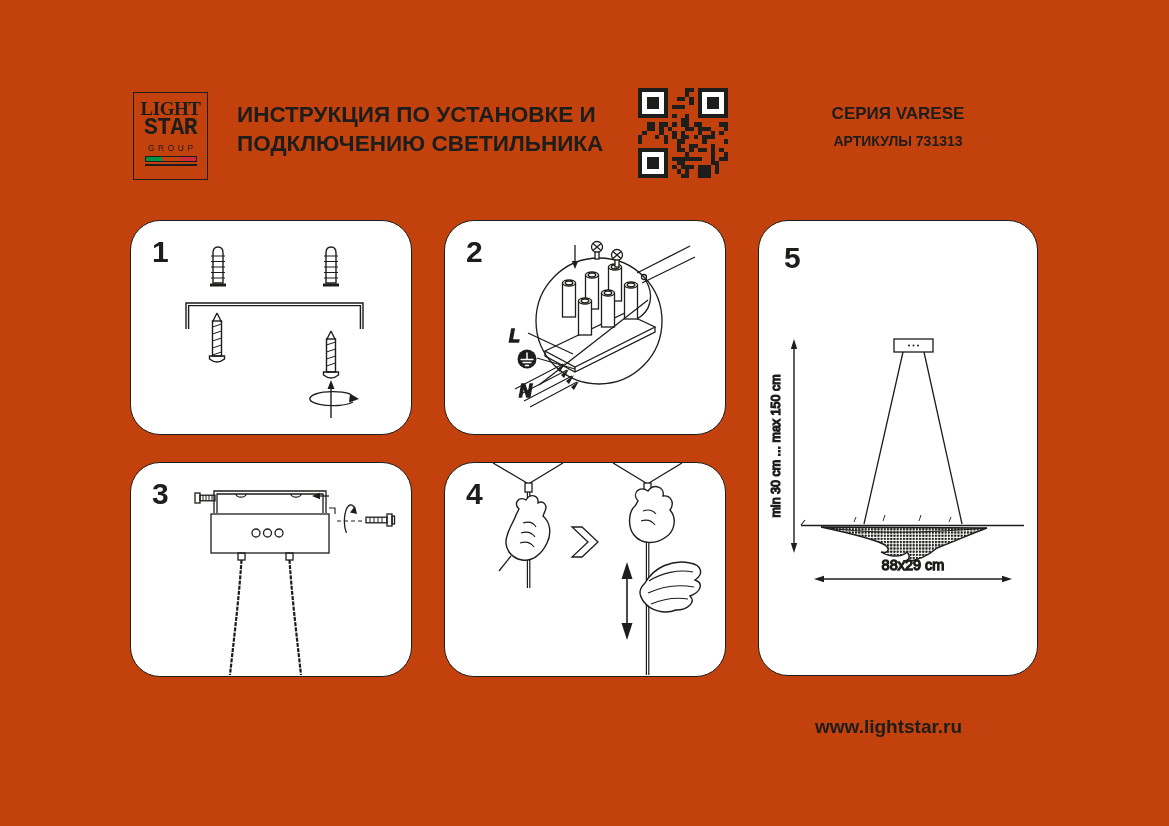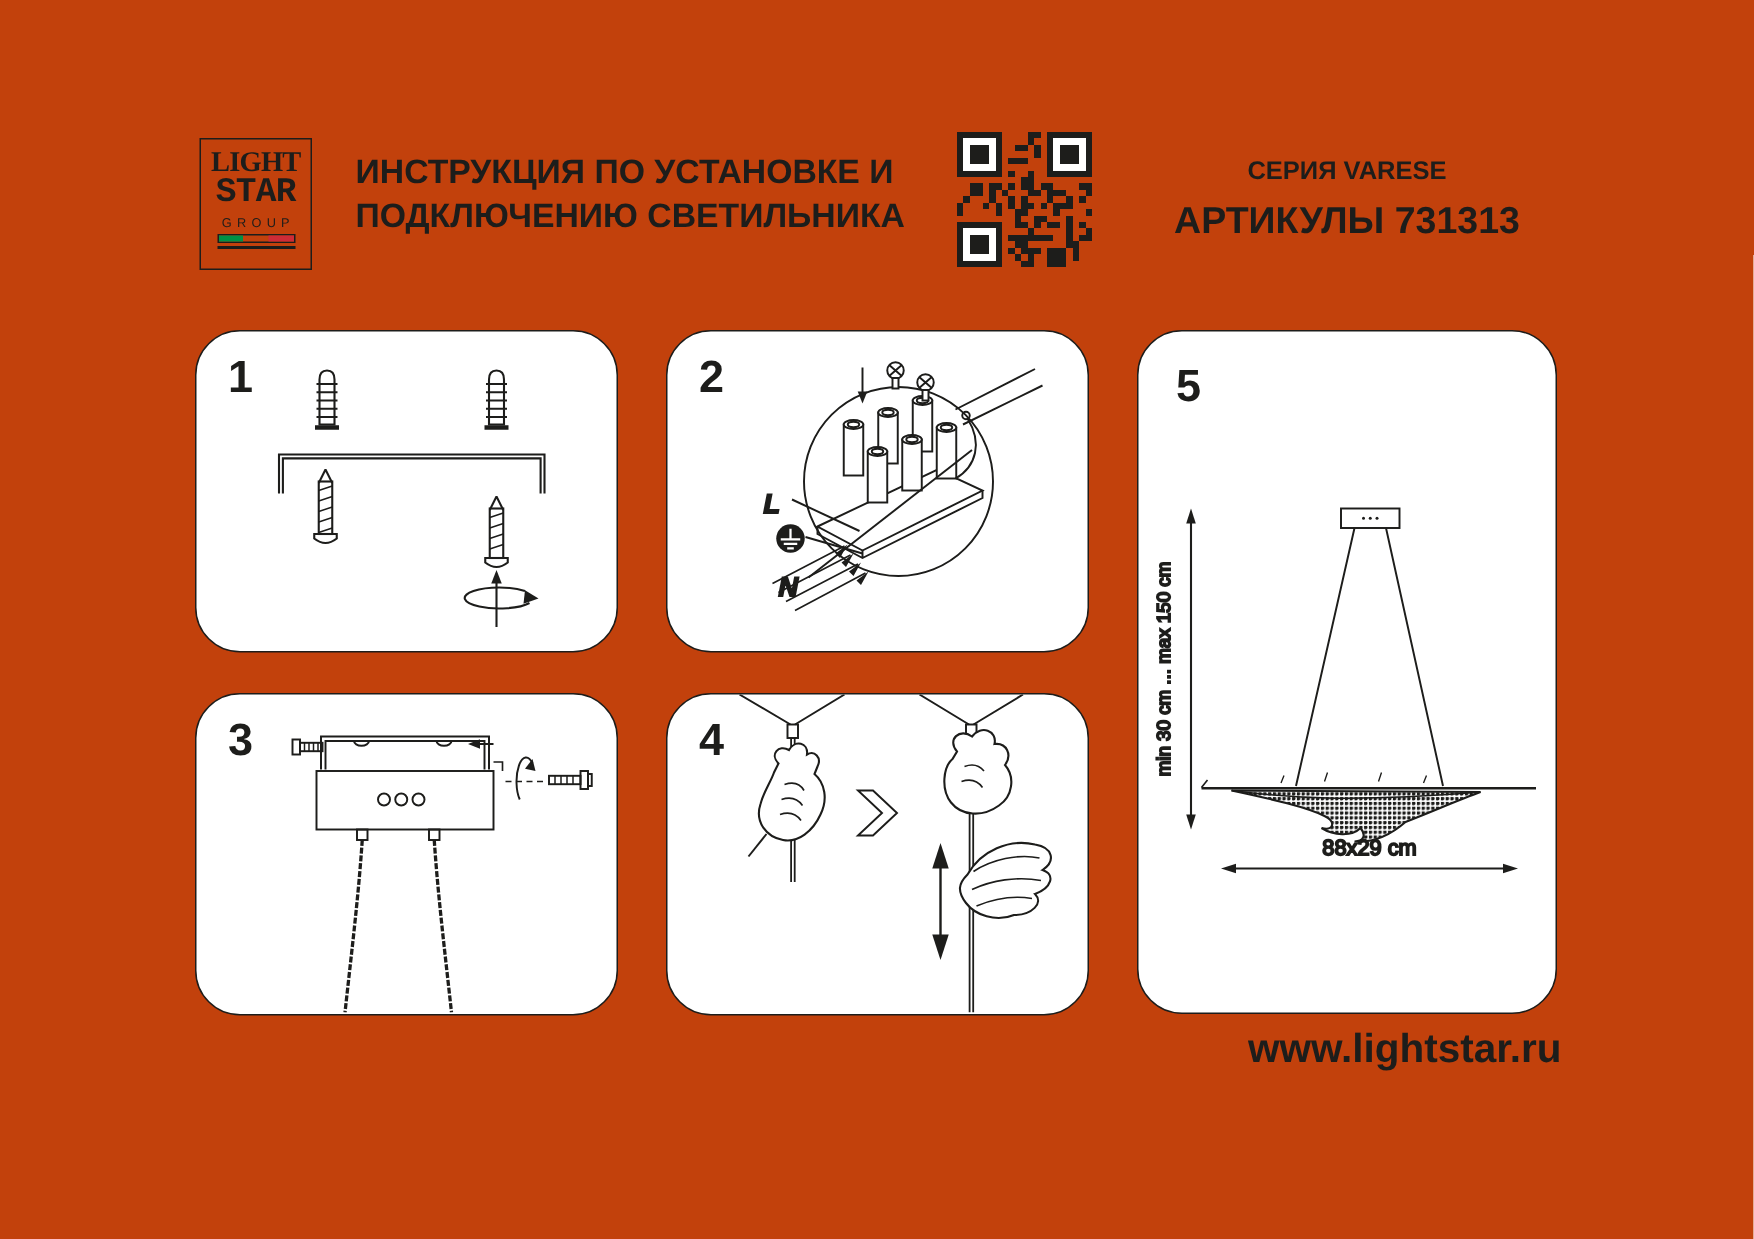--- a/index.html
+++ b/index.html
@@ -18,34 +18,34 @@
   .logo .l3{ font-size:8.5px; letter-spacing:3.5px; margin-top:4px; text-indent:3.5px; }
   .logo .flag{ width:52px; height:6px; margin:3px auto 0; border:.8px solid var(--ink); box-sizing:border-box; display:flex; }
   .logo .flag i{ flex:1; }
   .logo .rule{ width:52px; height:1.6px; background:var(--ink); margin:2px auto 0; }
   .doc-title{
     position:absolute; left:237px; top:100px; font-weight:700; font-size:22.5px; line-height:29px; letter-spacing:0;
   }
   .qr{ position:absolute; left:638px; top:88px; width:90px; height:90px; }
   .series-block{ position:absolute; left:770px; top:104px; width:256px; text-align:center; }
   .series-block .s1{ font-weight:700; font-size:17px; }
-  .series-block .s2{ font-weight:700; font-size:25px; margin-top:9px; }
+  .series-block .s2{ font-weight:700; font-size:14px; margin-top:9px; }
   
   .panel{
     position:absolute; border:1.5px solid var(--ink); border-radius:30px; box-sizing:border-box; background:#fff;
   }
   .p1{ left:130px; top:220px; width:282px; height:215px; }
   .p2{ left:444px; top:220px; width:282px; height:215px; }
   .p3{ left:130px; top:462px; width:282px; height:215px; }
   .p4{ left:444px; top:462px; width:282px; height:215px; }
   .p5{ left:758px; top:220px; width:280px; height:456px; }
   .step-num{ position:absolute; left:21px; top:14px; font-size:30px; font-weight:700; }
   .panel svg{ position:absolute; left:0; top:0; }
   
-  .website{ position:absolute; left:815px; top:684px; font-weight:700; font-size:27px;margin-left:17px; }
+  .website{ position:absolute; left:815px; top:716px; font-weight:700; font-size:19px; }
   svg text{ font-family:"Liberation Sans", sans-serif; fill:var(--ink); }
 </style>
 </head>
 <body>
 
 <div class="sheet">
 
   <div class="logo">
     <div class="l1">LIGHT</div>
     <div class="l2">STAR</div>

